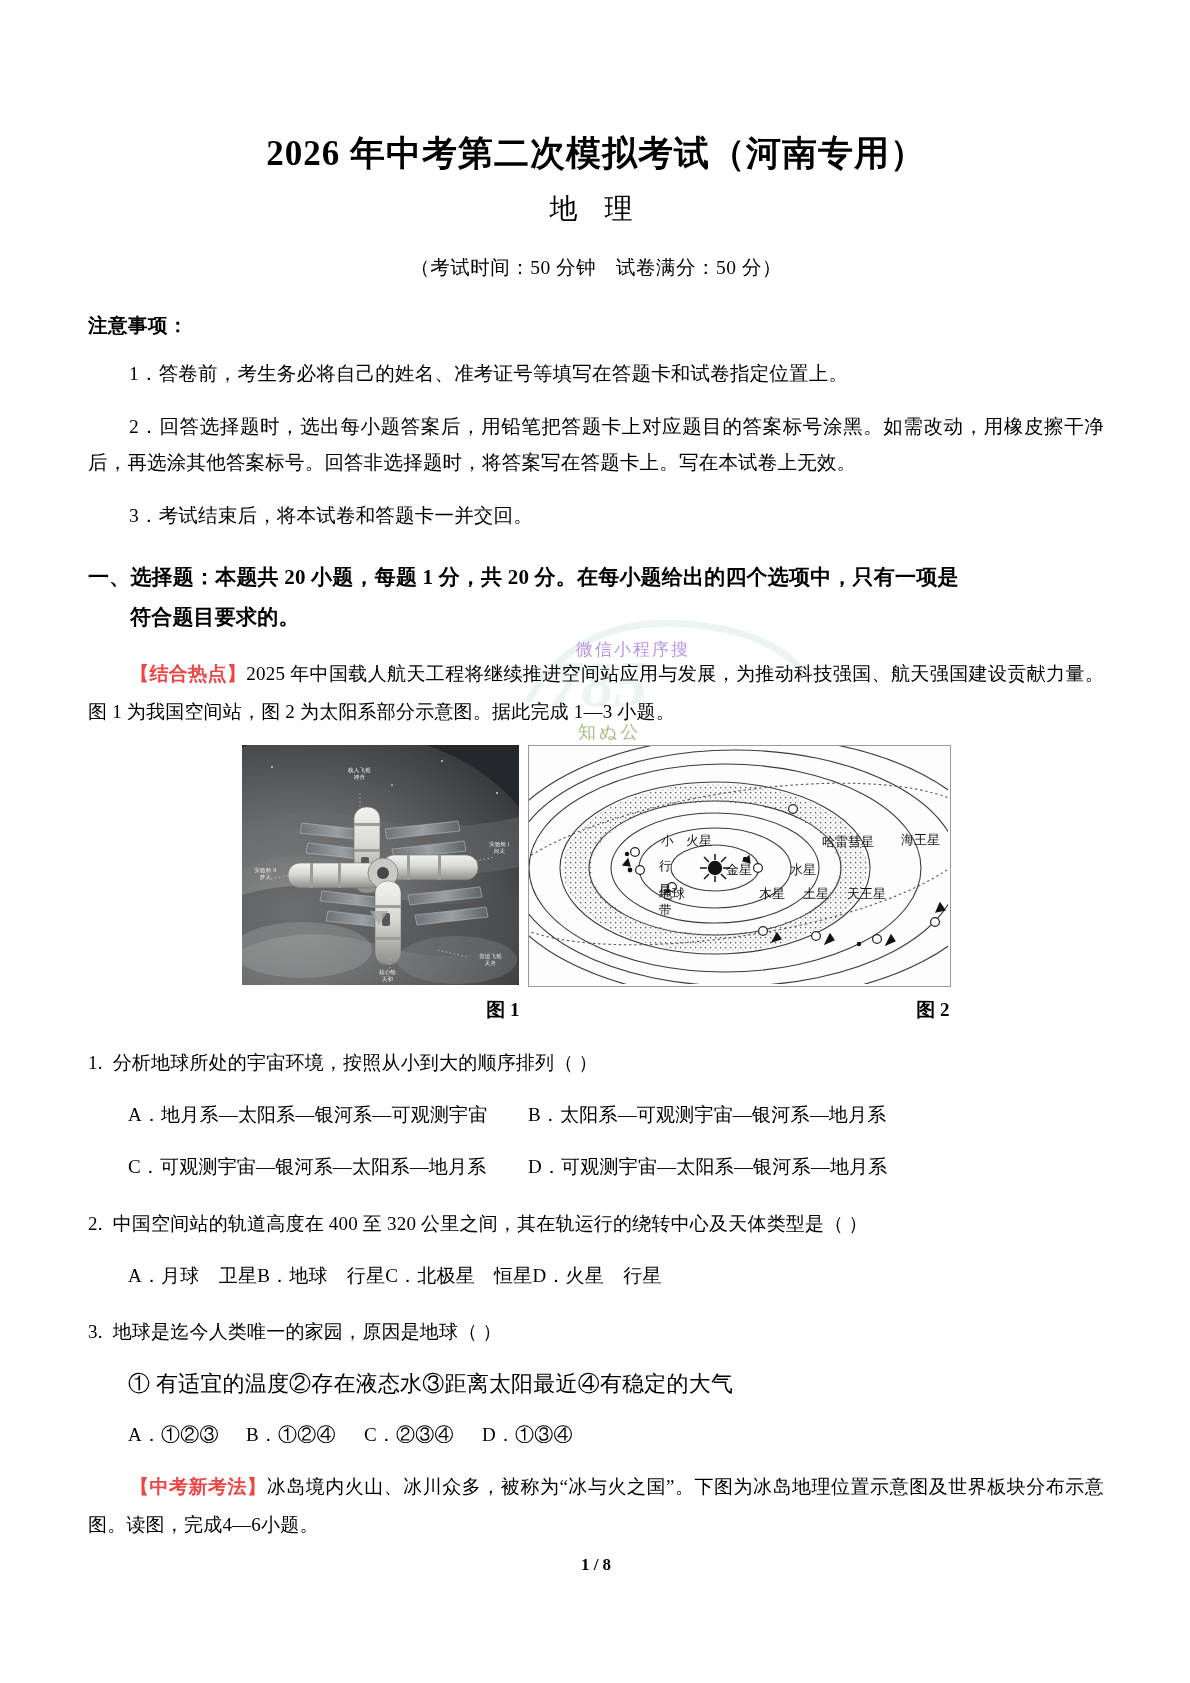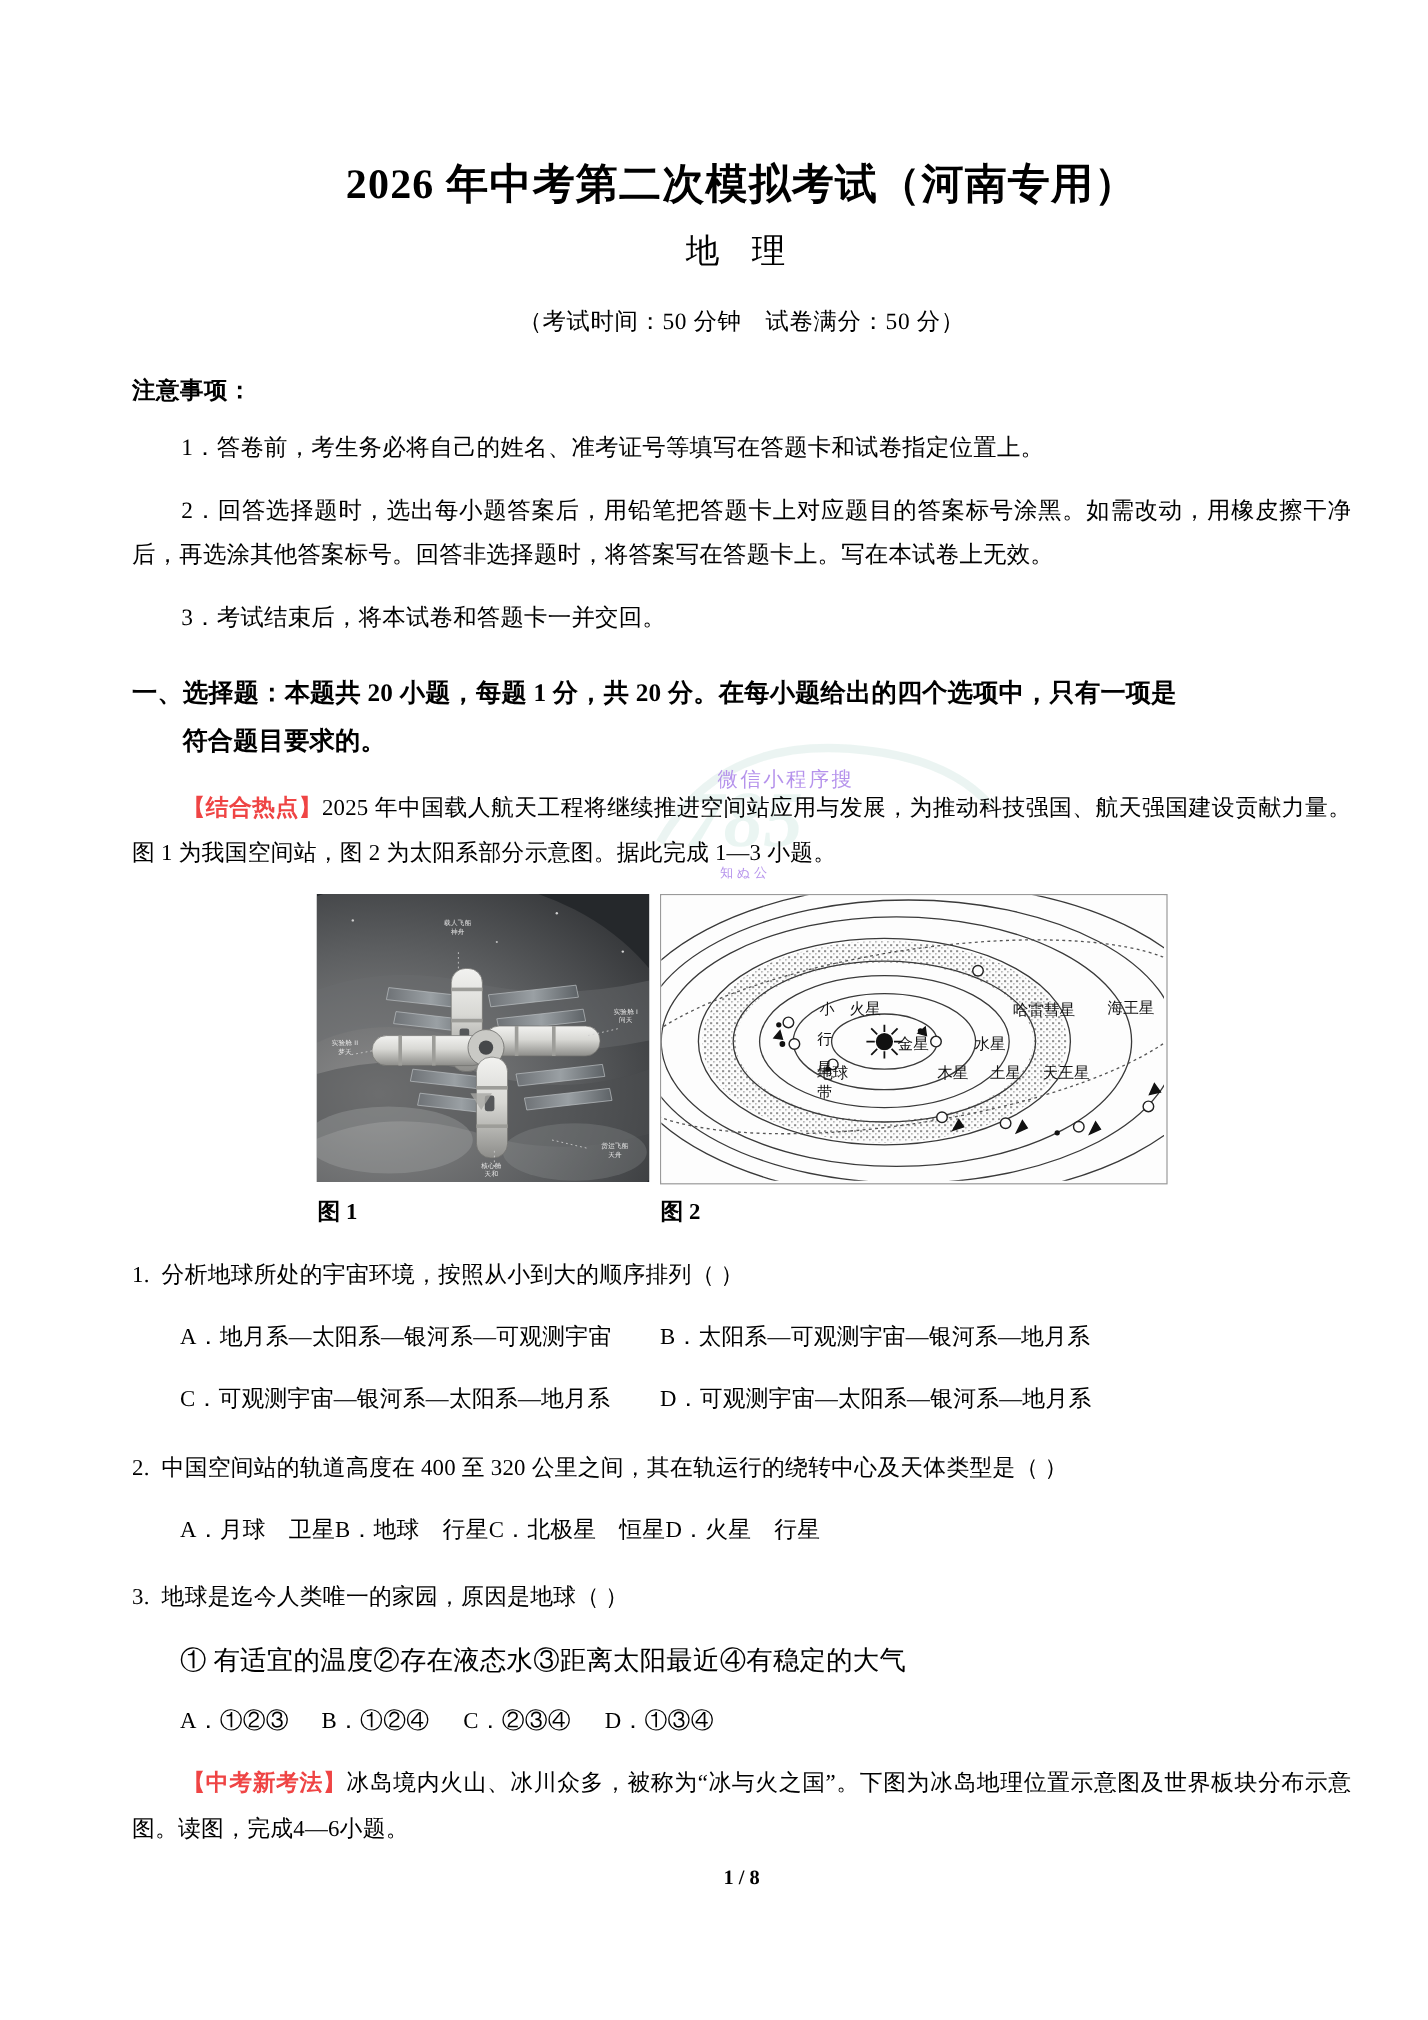--- a/index.html
+++ b/index.html
@@ -15,21 +15,20 @@
     font-family: "Liberation Serif", "DejaVu Serif", serif;
     color: #000000;
     overflow: hidden;
   }
   .paper {
     position: absolute;
     left: 88px;
     top: 0;
     width: 1016px;
     height: 1683px;
-    margin-left: 22px;
   }
 
   
   .doc-title {
     text-align: center;
     font-size: 35px;
     font-weight: bold;
     letter-spacing: 1px;
     margin: 132px 0 0 0;
     line-height: 1.25;
@@ -121,21 +120,21 @@
   }
   .caprow {
     display: flex;
     justify-content: center;
     gap: 9px;
     margin-top: 10px;
   }
   .cap {
     font-size: 19px;
     font-weight: bold;
-    text-align: left;
+    text-align: right;
   }
   .cap.c1 { width: 277px; }
   .cap.c2 { width: 421px; }
 
   
   .q {
     margin: 24px 0 0 0;
   }
   .q-stem {
     font-size: 19px;
@@ -206,22 +205,22 @@
     font-size: 66px;
     color: #d6ece6;
     font-style: italic;
     font-weight: bold;
     font-family: "Liberation Serif", serif;
   }
   .wm-small {
     position: absolute;
     left: 60px;
     top: 110px;
-    font-size: 11px;
-    color: #6d28d9;
+    font-size: 18px;
+    color: #4d7c0f;
     letter-spacing: 3px;
   }
   .wm-arc {
     position: absolute;
     left: 0; top: 0;
   }
 
   
   .ss-labels span {
     position: absolute;

